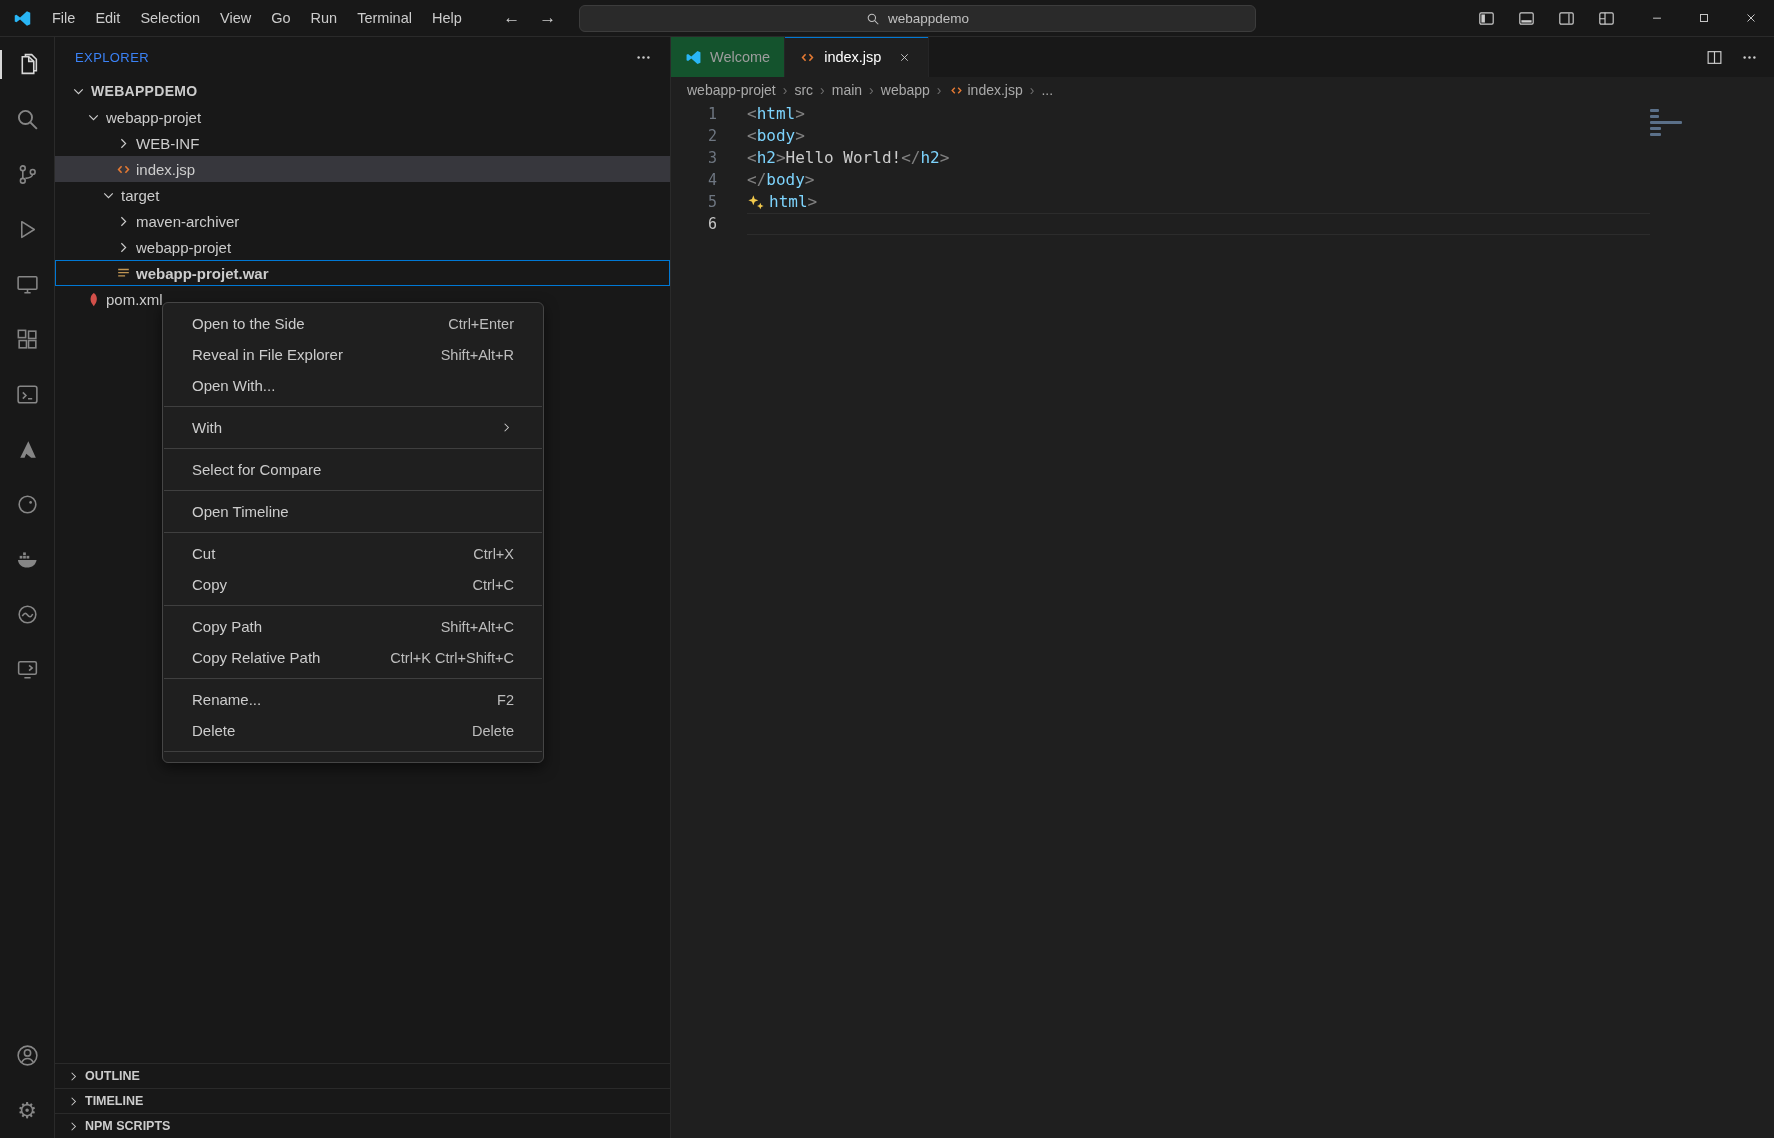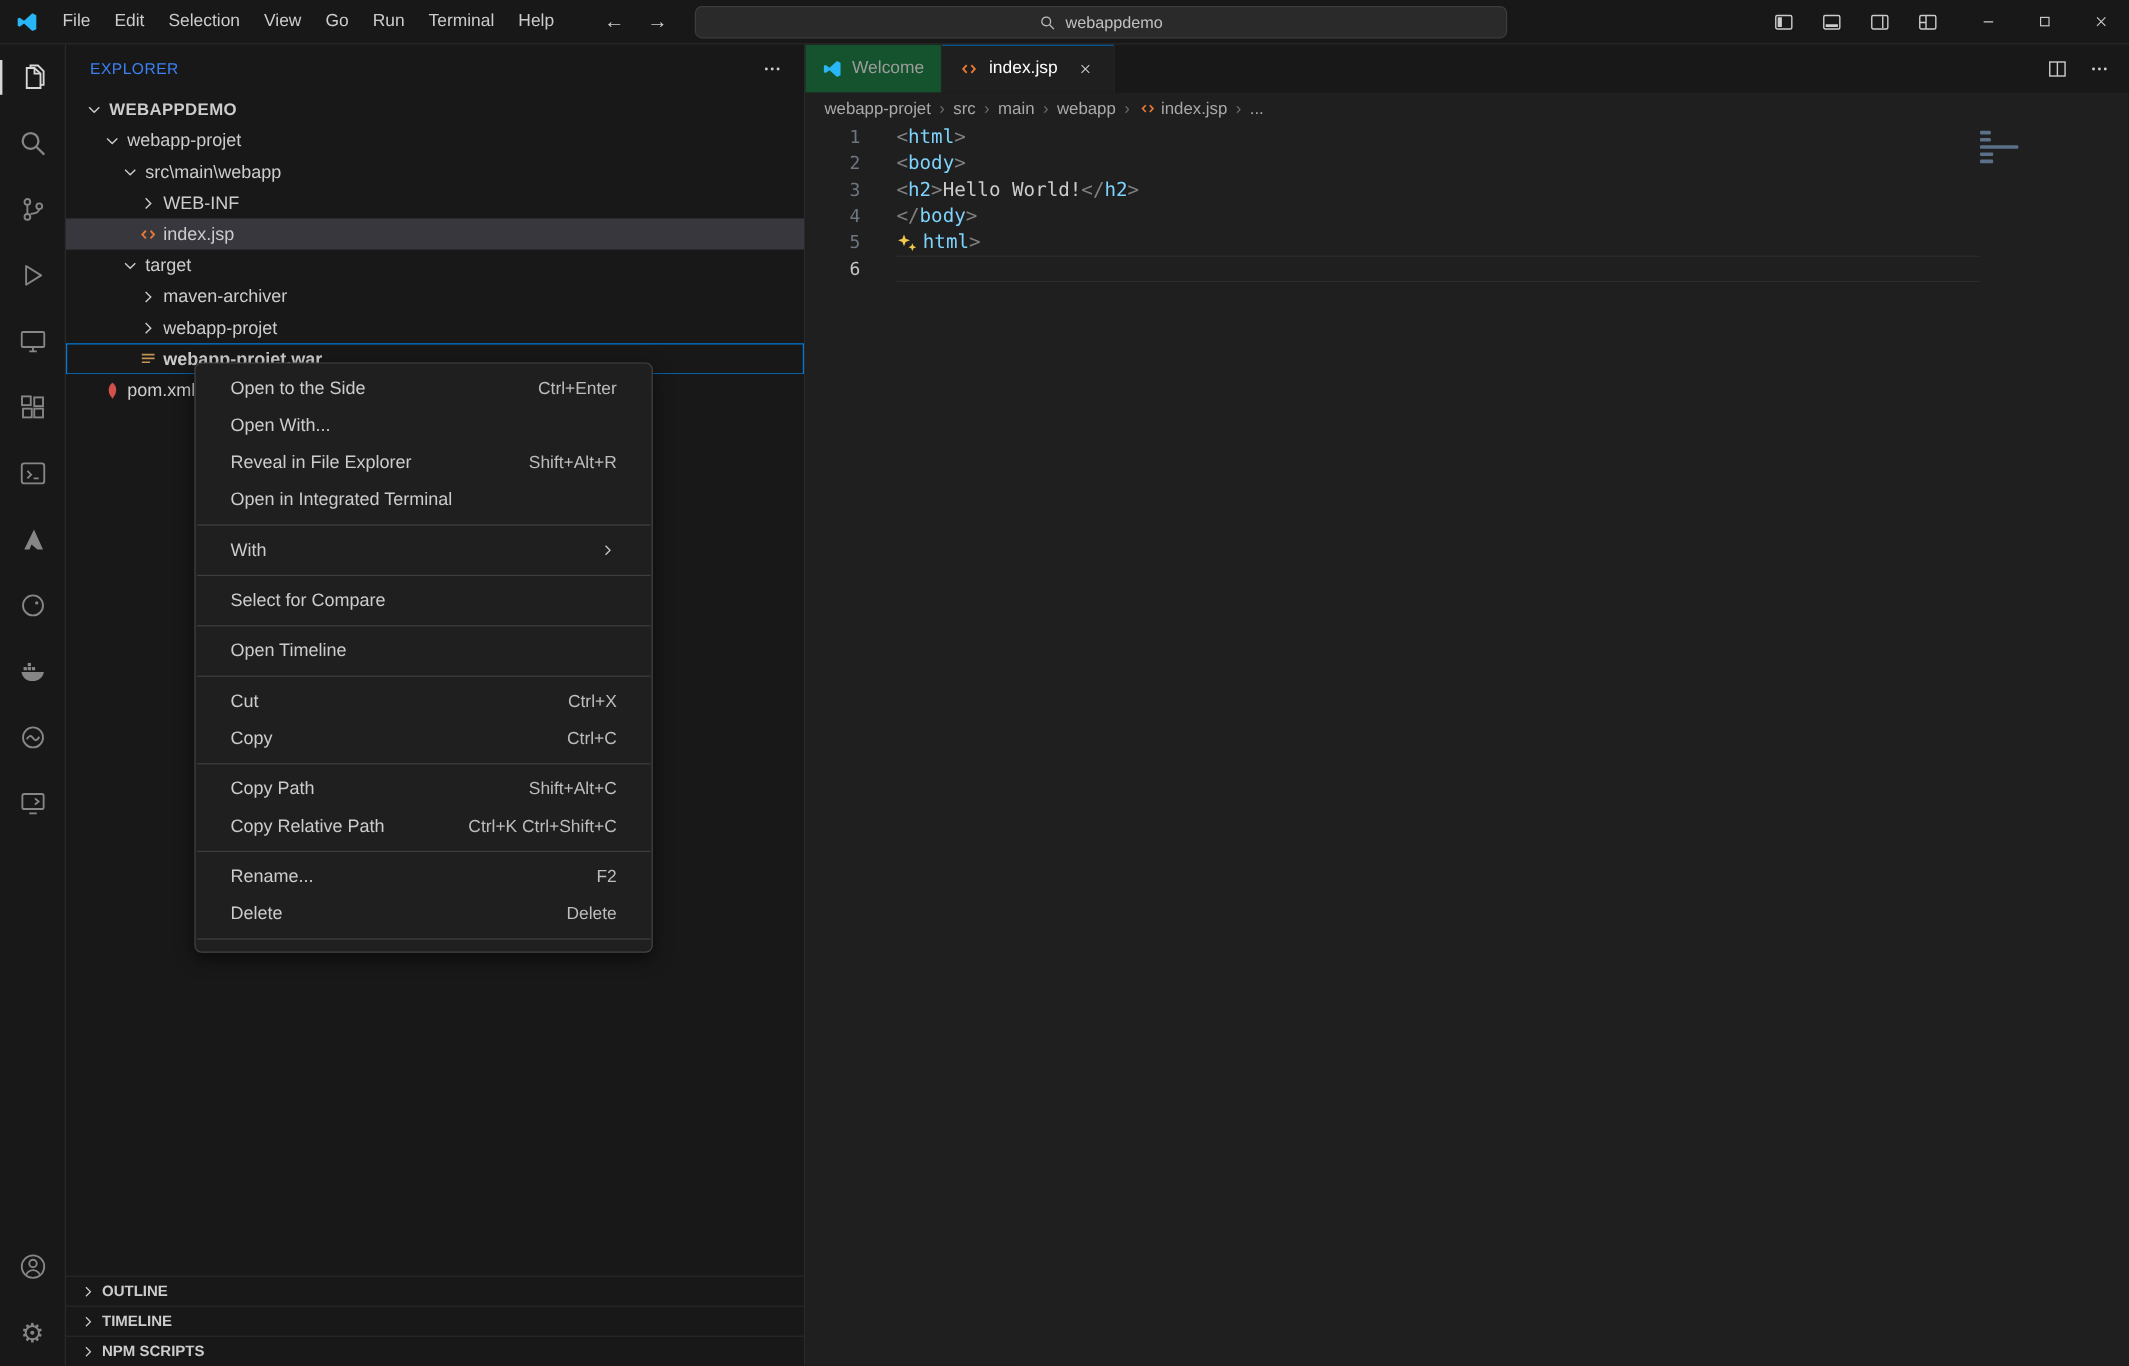--- a/index.html
+++ b/index.html
@@ -282,28 +282,20 @@
         <span class="label">WEBAPPDEMO</span>
       </div>
       <div class="tree-row" style="padding-left: 29px;">
         <span class="twisty">
           <svg viewBox="0 0 16 16" fill="none" stroke="currentColor" stroke-width="1.1">
             <path d="M4 6l4 4 4-4"></path>
           </svg>
         </span>
         <span class="label">webapp-projet</span>
       </div>
-      <div class="tree-row" style="padding-left: 44px;">
-        <span class="twisty">
-          <svg viewBox="0 0 16 16" fill="none" stroke="currentColor" stroke-width="1.1">
-            <path d="M4 6l4 4 4-4"></path>
-          </svg>
-        </span>
-        <span class="label">src\main\webapp</span>
-      </div>
       <div class="tree-row" style="padding-left: 59px;">
         <span class="twisty">
           <svg viewBox="0 0 16 16" fill="none" stroke="currentColor" stroke-width="1.1">
             <path d="M6 4l4 4-4 4"></path>
           </svg>
         </span>
         <span class="label">WEB-INF</span>
       </div>
       <div class="tree-row selected" style="padding-left: 59px;">
         <span class="twisty">
@@ -492,28 +484,25 @@
       </div>
   </div>
 </div>
 
 <div class="contextmenu">
     <div class="cm-item">
       <span class="cm-label">Open to the Side</span>
       <span class="shortcut">Ctrl+Enter</span>
     </div>
     <div class="cm-item">
-      <span class="cm-label">Open With...</span>
-    </div>
-    <div class="cm-item">
       <span class="cm-label">Reveal in File Explorer</span>
       <span class="shortcut">Shift+Alt+R</span>
     </div>
     <div class="cm-item">
-      <span class="cm-label">Open in Integrated Terminal</span>
+      <span class="cm-label">Open With...</span>
     </div>
     <div class="cm-sep"></div>
     <div class="cm-item">
       <span class="cm-label">With</span>
       <span class="sub-arrow">
         <svg viewBox="0 0 16 16" fill="none" stroke="currentColor" stroke-width="1.1">
           <path d="M6 4l4 4-4 4"></path>
         </svg>
       </span>
     </div>

